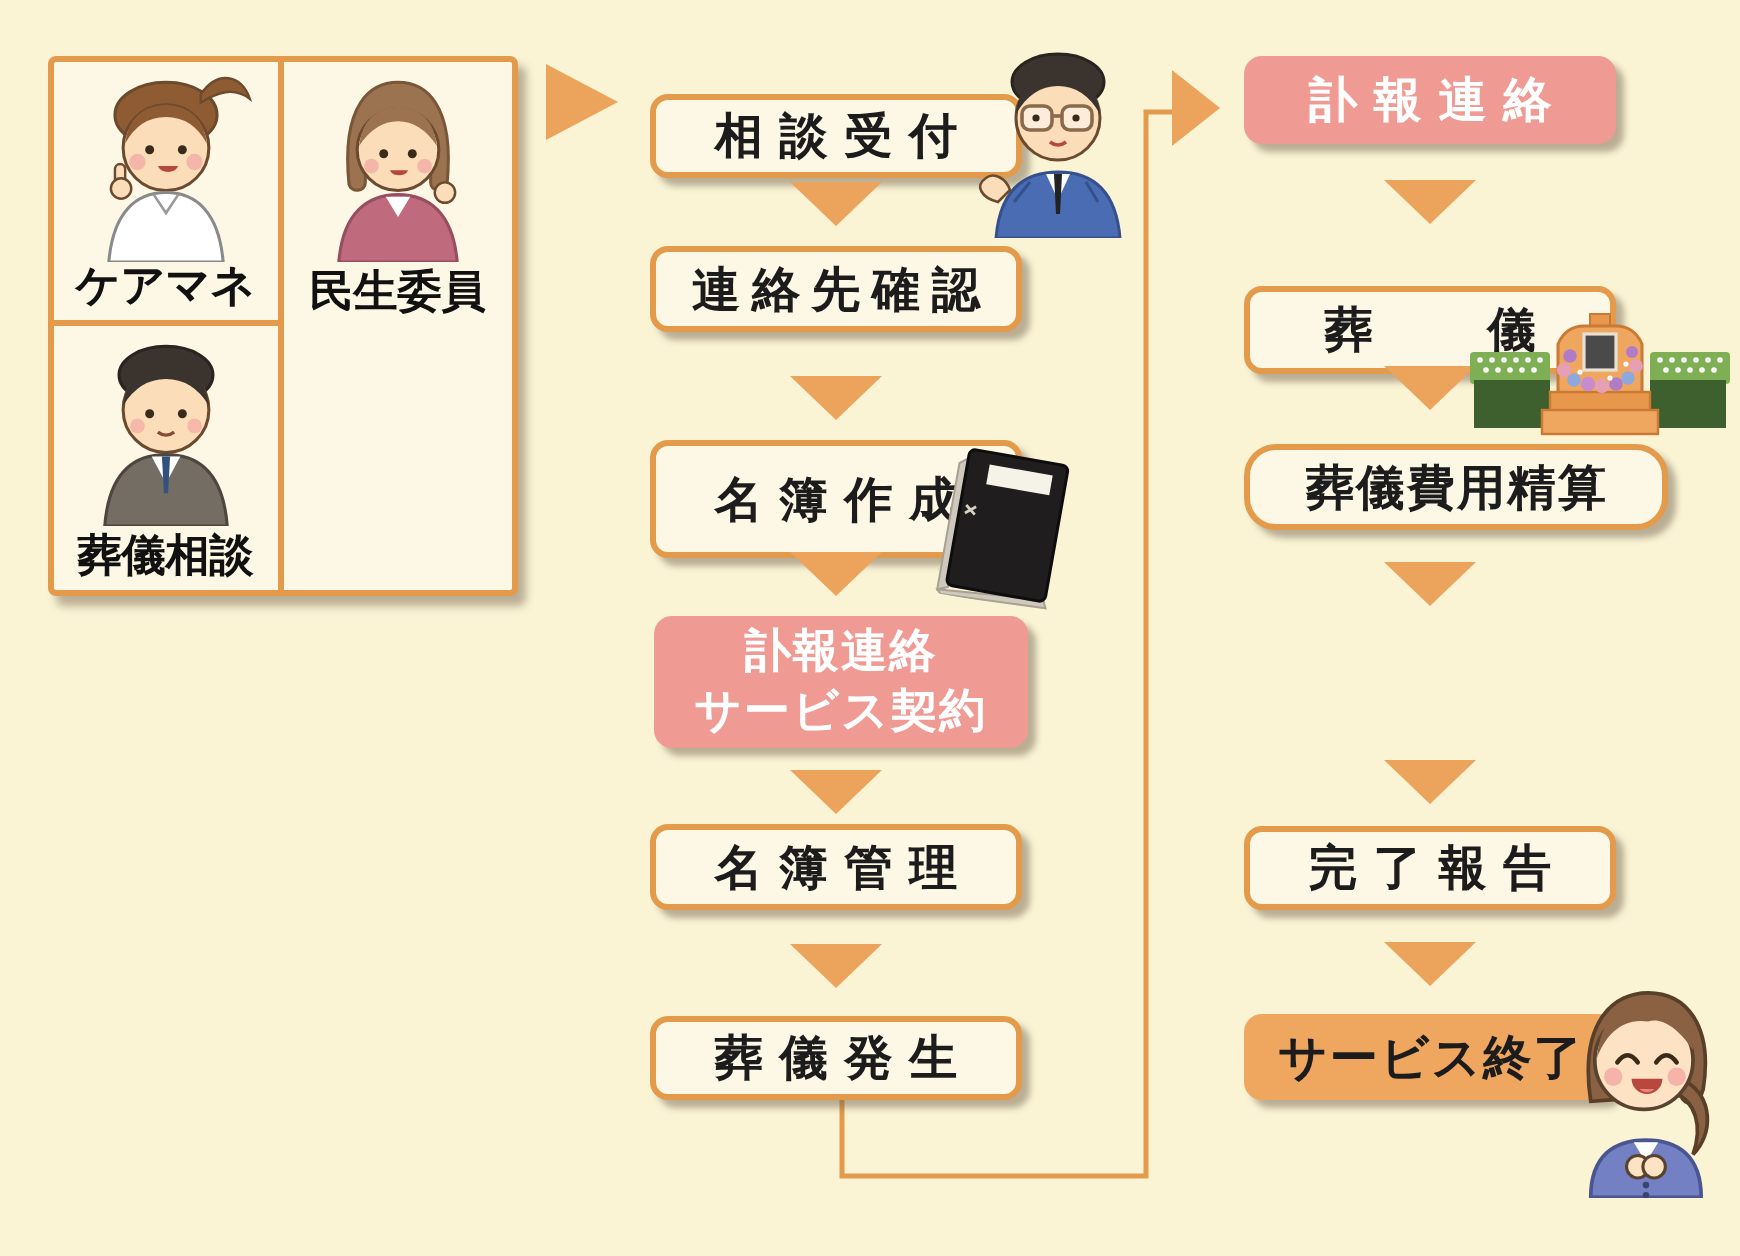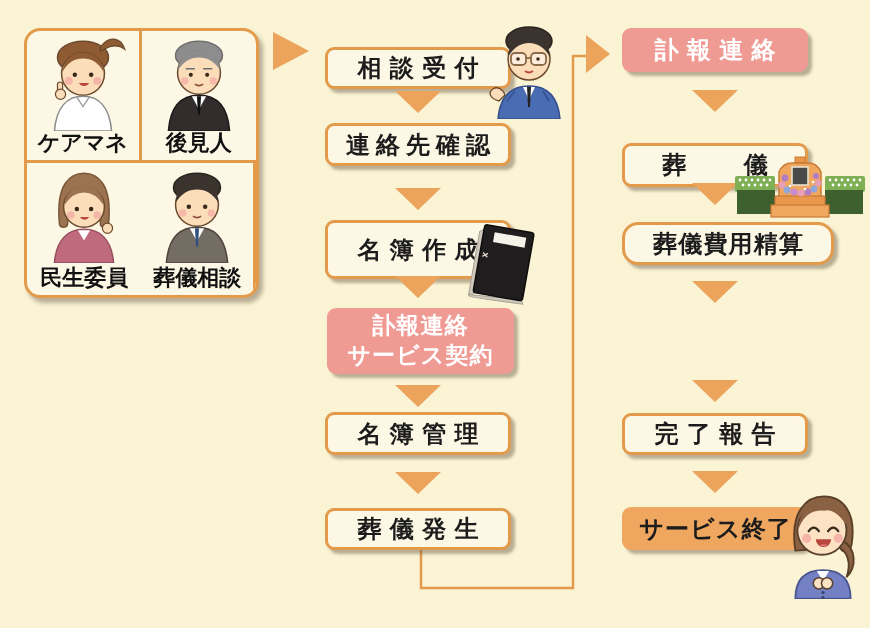--- a/index.html
+++ b/index.html
@@ -14,21 +14,21 @@
   .box.orange{background:#EFA75F;border:none;color:#1C1C1C;font-weight:700;}
   .ls35{letter-spacing:.35em;text-indent:.35em;}
   .ls25{letter-spacing:.25em;text-indent:.25em;}
   .ls05{letter-spacing:.05em;text-indent:.05em;}
   .ls-wide{letter-spacing:2.4em;text-indent:2.4em;}
   .two-line{flex-direction:column;line-height:1.3;font-size:23px;letter-spacing:.05em;}
   .arrow-down{position:absolute;width:0;height:0;z-index:2;
       border-left:23px solid transparent;border-right:23px solid transparent;
       border-top:22px solid #ECA45C;}
   .referrer-grid{position:absolute;left:24px;top:28px;width:229px;height:264px;
-      background:#FDF8E6;border:3px solid #E39A4A;border-radius:16px;
+      background:#FDF8E6;border:3px solid #E39A4A;border-radius:4px;
       box-shadow:4px 5px 4px rgba(107,91,71,.45);display:grid;
       grid-template-columns:1fr 1fr;grid-template-rows:1fr 1fr;overflow:hidden;z-index:2;}
   .cell{position:relative;}
   .cell.br{border-right:3px solid #E39A4A;}
   .cell.bb{border-bottom:3px solid #E39A4A;}
   .cell svg{position:absolute;left:50%;top:2px;transform:translateX(-50%);}
   .cell-label{position:absolute;bottom:2px;width:100%;text-align:center;
       font-size:22px;font-weight:600;color:#111;}
   .illus{position:absolute;z-index:3;}
 </style>
@@ -54,37 +54,20 @@
           <circle cx="53" cy="41" r="2.2" fill="#3A2A1A"></circle>
         <circle cx="31" cy="47" r="4" fill="#F2A8A2" opacity="0.75"></circle>
           <circle cx="59" cy="47" r="4" fill="#F2A8A2" opacity="0.75"></circle>
         <path d="M41,49 A5.5,5 0 0 0 51,49 Z" fill="#B8473E"></path>
         <path d="M17,96 C19,72 30,62 45,62 C60,62 71,72 73,96 Z" fill="#FFFFFF" stroke="#8A8A8A" stroke-width="1.5"></path>
         <path d="M39,63 L45,72 L51,63" fill="none" stroke="#9A9A9A" stroke-width="1.3"></path>
         <rect x="20" y="48" width="5" height="12" rx="2.5" fill="#FCDDBA" stroke="#6B4A2E" stroke-width="1.2"></rect>
         <circle cx="23" cy="60" r="5" fill="#FCDDBA" stroke="#6B4A2E" stroke-width="1.2"></circle>
       </svg>
       <div class="cell-label">ケアマネ</div>
-    </div>
-    <div class="cell bb">
-      <svg width="94" height="98" viewBox="0 0 90 96">
-        <ellipse cx="45" cy="22" rx="23" ry="14" fill="#8D8D8D" stroke="#6F6F6F" stroke-width="1.5"></ellipse>
-        <circle cx="45" cy="39" r="21" fill="#FCDDBA" stroke="#6B4A2E" stroke-width="1.5"></circle>
-        <path d="M24,37 Q26,18 45,17 Q64,18 66,37 Q58,24 45,24 Q32,24 24,37 Z" fill="#8D8D8D"></path>
-        <path d="M32,35 L41,35 M49,35 L58,35" stroke="#6F6F6F" stroke-width="1.6"></path>
-        <circle cx="37" cy="41" r="2" fill="#3A2A1A"></circle>
-          <circle cx="53" cy="41" r="2" fill="#3A2A1A"></circle>
-        <circle cx="31" cy="47" r="3.6" fill="#F2A8A2" opacity="0.7"></circle>
-          <circle cx="59" cy="47" r="3.6" fill="#F2A8A2" opacity="0.7"></circle>
-        <path d="M41,50 Q45,53 49,50" fill="none" stroke="#8A4A3A" stroke-width="1.6"></path>
-        <path d="M15,96 C17,70 29,61 45,61 C61,61 73,70 75,96 Z" fill="#322C2C" stroke="#1E1A1A" stroke-width="1.5"></path>
-        <polygon points="38,62 52,62 45,75" fill="#FFFFFF"></polygon>
-        <polygon points="43,62 47,62 46,80 44,80" fill="#111111"></polygon>
-      </svg>
-      <div class="cell-label">後見人</div>
     </div>
     <div class="cell">
       <svg width="94" height="98" viewBox="0 0 90 96">
         <path d="M21,58 C17,18 32,8 45,8 C58,8 73,18 69,58 C68,62 61,62 61,57 L61,40 Q45,33 29,40 L29,57 C29,62 22,62 21,58 Z" fill="#9C7350" stroke="#7A5638" stroke-width="1.5"></path>
         <circle cx="45" cy="41" r="20" fill="#FCDDBA" stroke="#6B4A2E" stroke-width="1.5"></circle>
         <path d="M26,39 Q28,21 45,20 Q62,21 64,39 Q56,27 45,27 Q34,27 26,39 Z" fill="#9C7350"></path>
         <circle cx="38" cy="43" r="2.2" fill="#3A2A1A"></circle>
           <circle cx="52" cy="43" r="2.2" fill="#3A2A1A"></circle>
         <circle cx="32" cy="49" r="3.6" fill="#F2A8A2" opacity="0.75"></circle>
           <circle cx="58" cy="49" r="3.6" fill="#F2A8A2" opacity="0.75"></circle>

